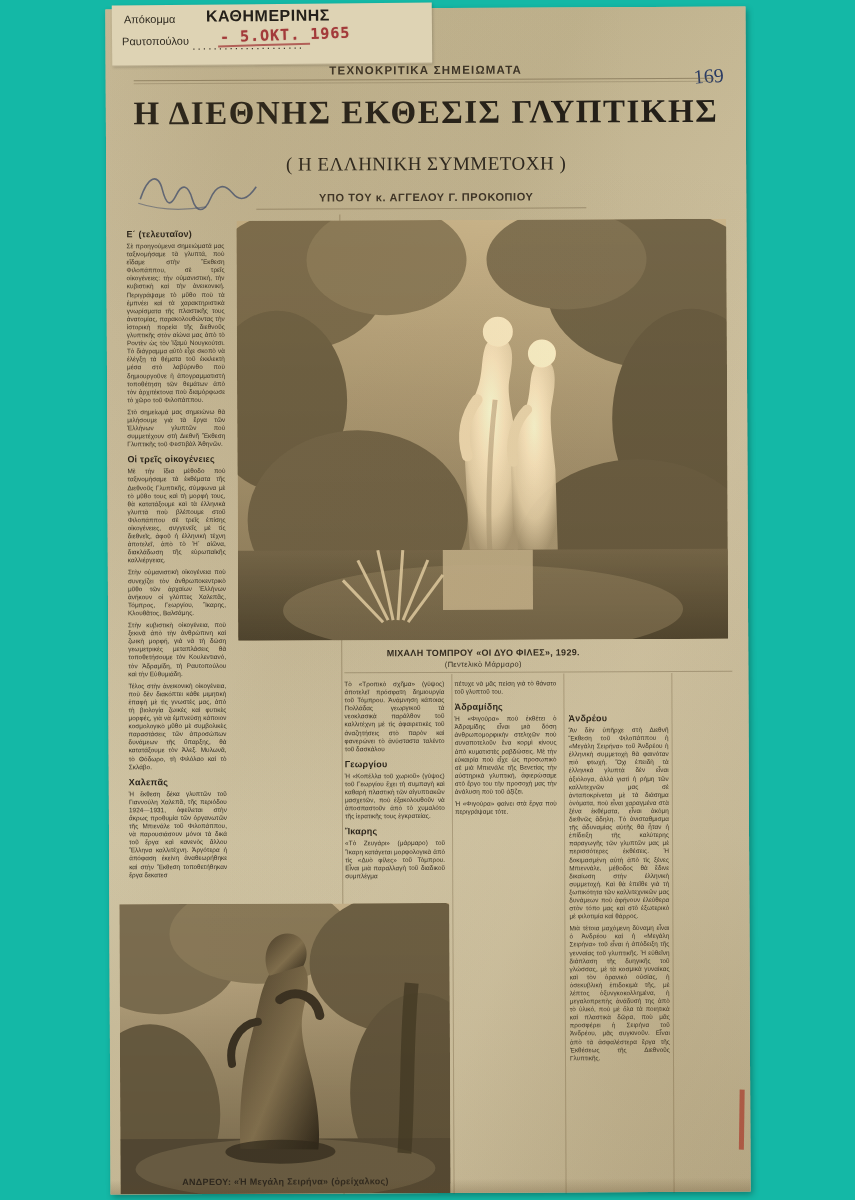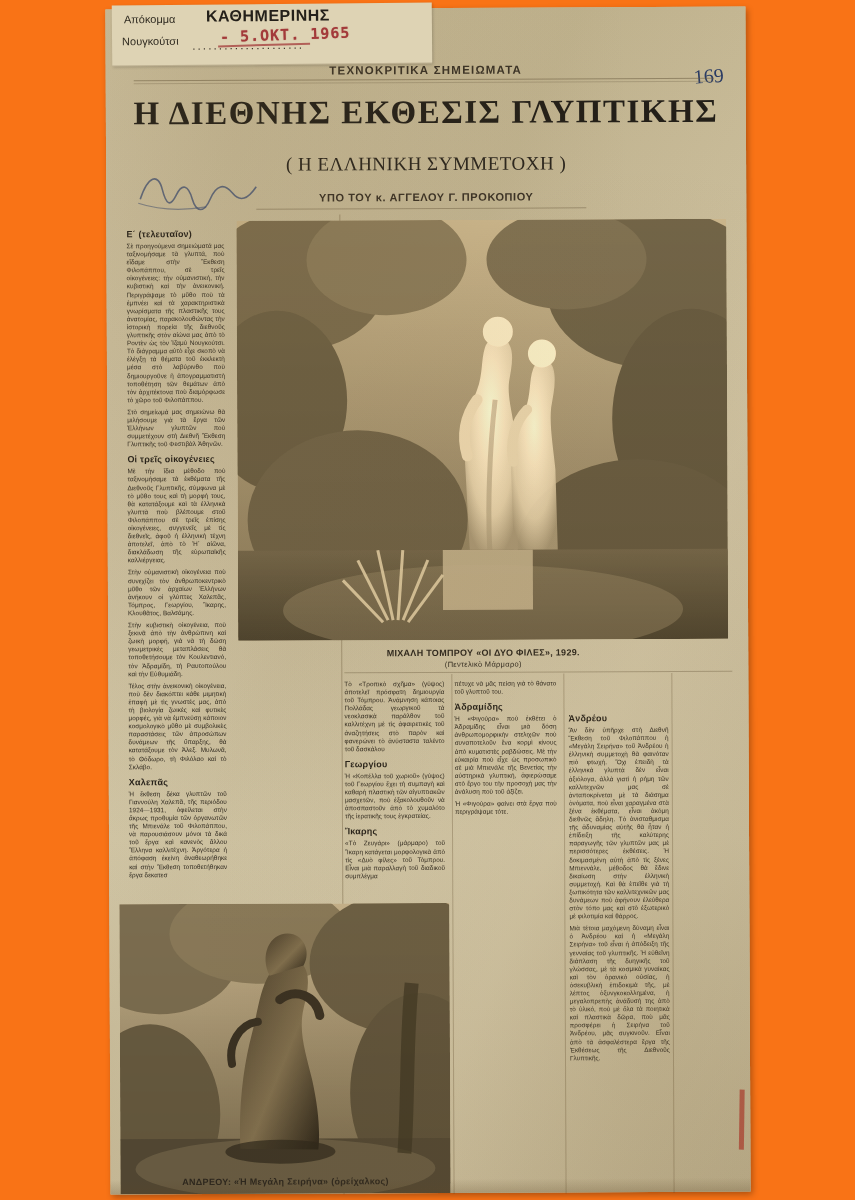--- a/index.html
+++ b/index.html
@@ -4,21 +4,21 @@
 <style>
   html, body {
     margin: 0;
     padding: 0;
     background: #dedbd2;
   }
   .page {
     position: relative;
     width: 855px;
     height: 1200px;
-    background: #f97316;
+    background: #14b8a6;
     overflow: hidden;
     font-family: "DejaVu Sans", sans-serif;
   }
   
   .clipping {
     position: absolute;
     left: 108px;
     top: 8px;
     width: 640px;
     height: 1185px;
@@ -397,19 +397,19 @@
     </div>
     <div class="cap" id="cap-bottom">ΑΝΔΡΕΟΥ: «Ἡ Μεγάλη Σειρήνα» (ὀρείχαλκος)</div>
 
     <div class="redmark"></div>
     <div class="torn-bottom"></div>
   </div>
 
   <div class="stub">
     <div class="stub-row stub-label-1">Απόκομμα</div>
     <div class="stub-row stub-news">ΚΑΘΗΜΕΡΙΝΗΣ</div>
-    <div class="stub-row stub-label-2">Νουγκούτσι</div>
+    <div class="stub-row stub-label-2">Ραυτοπούλου</div>
     <div class="stub-row stub-dots">.....................</div>
     <div class="stamp">- 5.ΟΚΤ. 1965</div>
     <div class="stamp-underline"></div>
   </div>
 
 </div>
 
 </body></html>

